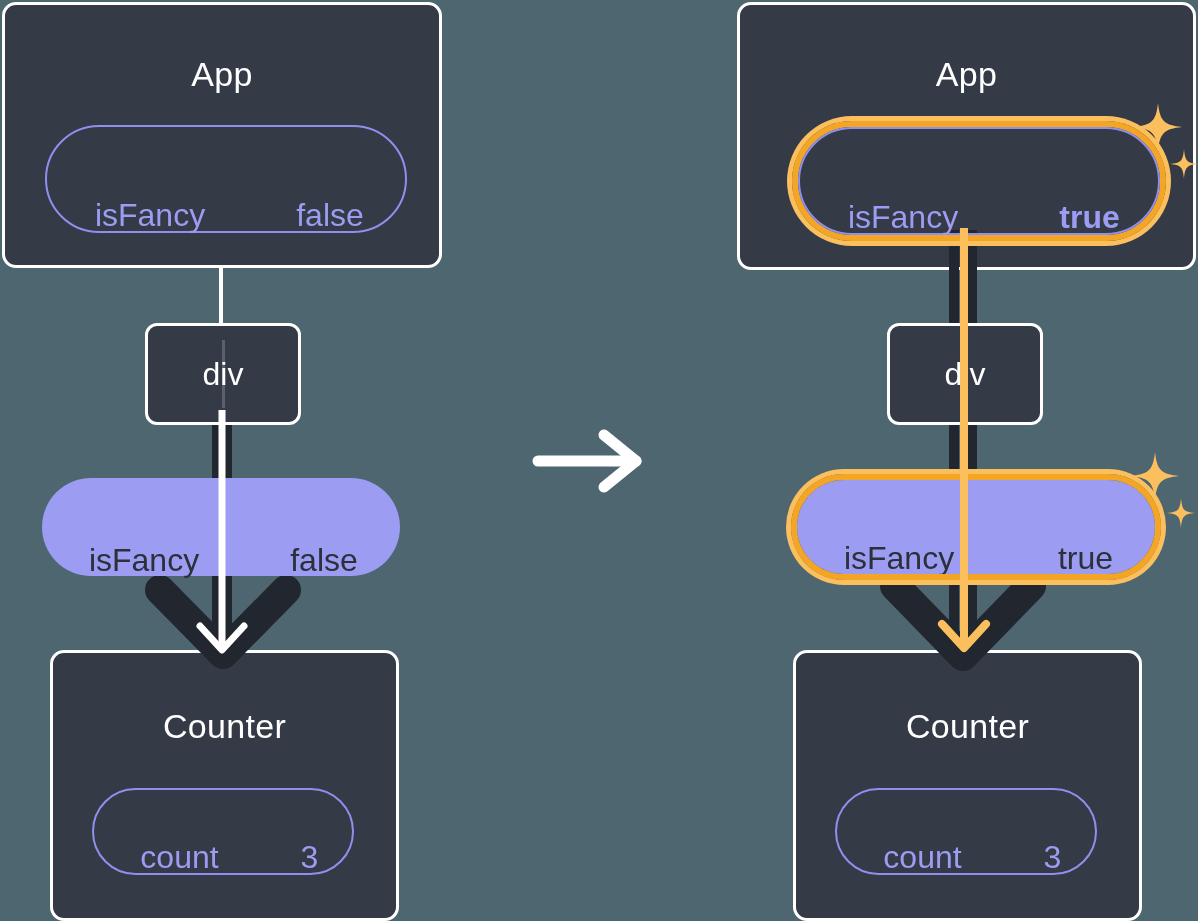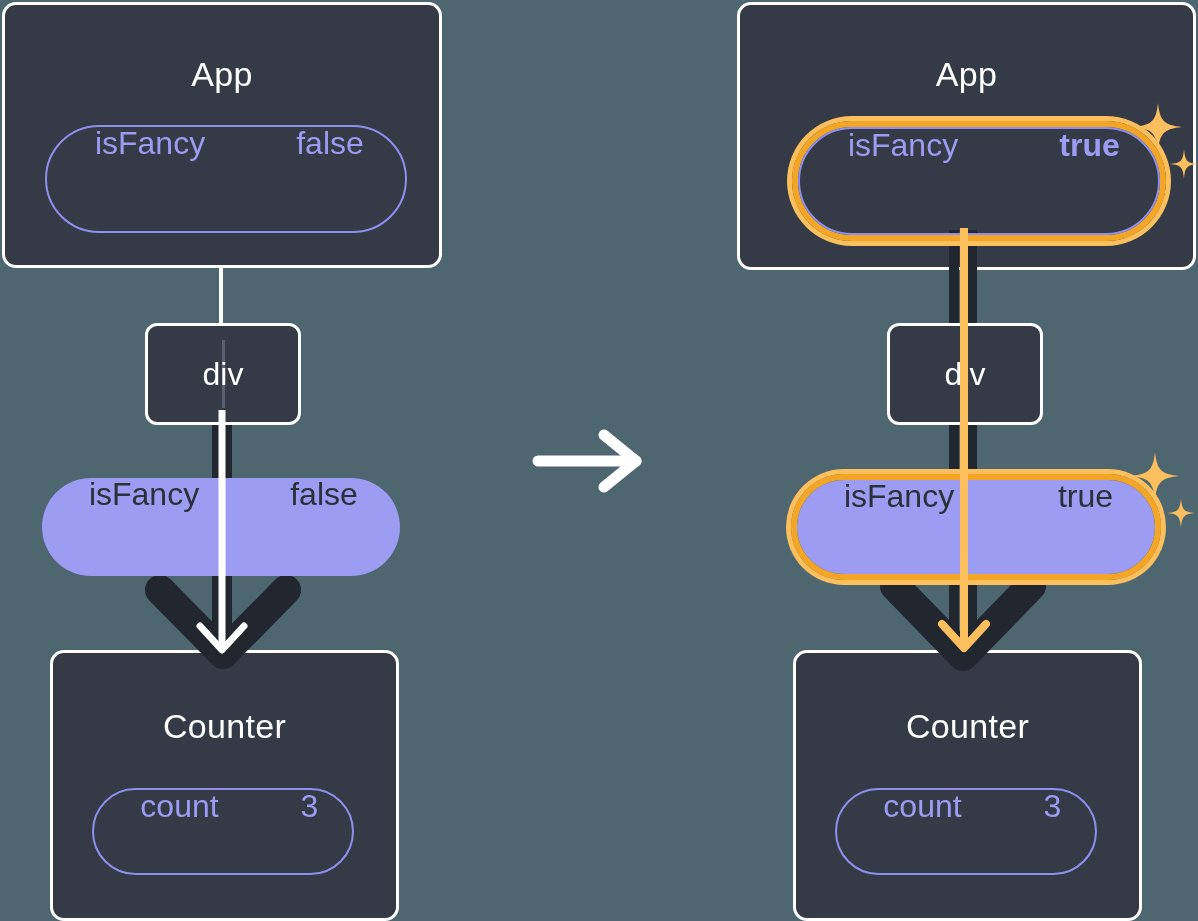--- a/index.html
+++ b/index.html
@@ -62,21 +62,21 @@
   }
   #panel-after .div-seam { background: #4b4535; }
 
   
   .counter-box { width: 349px; height: 271px; }
   .counter-box .title { margin-top: 56px; }
 
   
   .pill {
     position: absolute;
-    display: flex; align-items: flex-start;
+    display: flex; align-items: flex-end;
     border-radius: 999px;
     overflow: visible;
   }
   .pill .cell {
     display: flex; align-items: center; justify-content: center;
     font-size: 32px; line-height: 1; white-space: nowrap;
   }
 
   
   .pill-outline {

